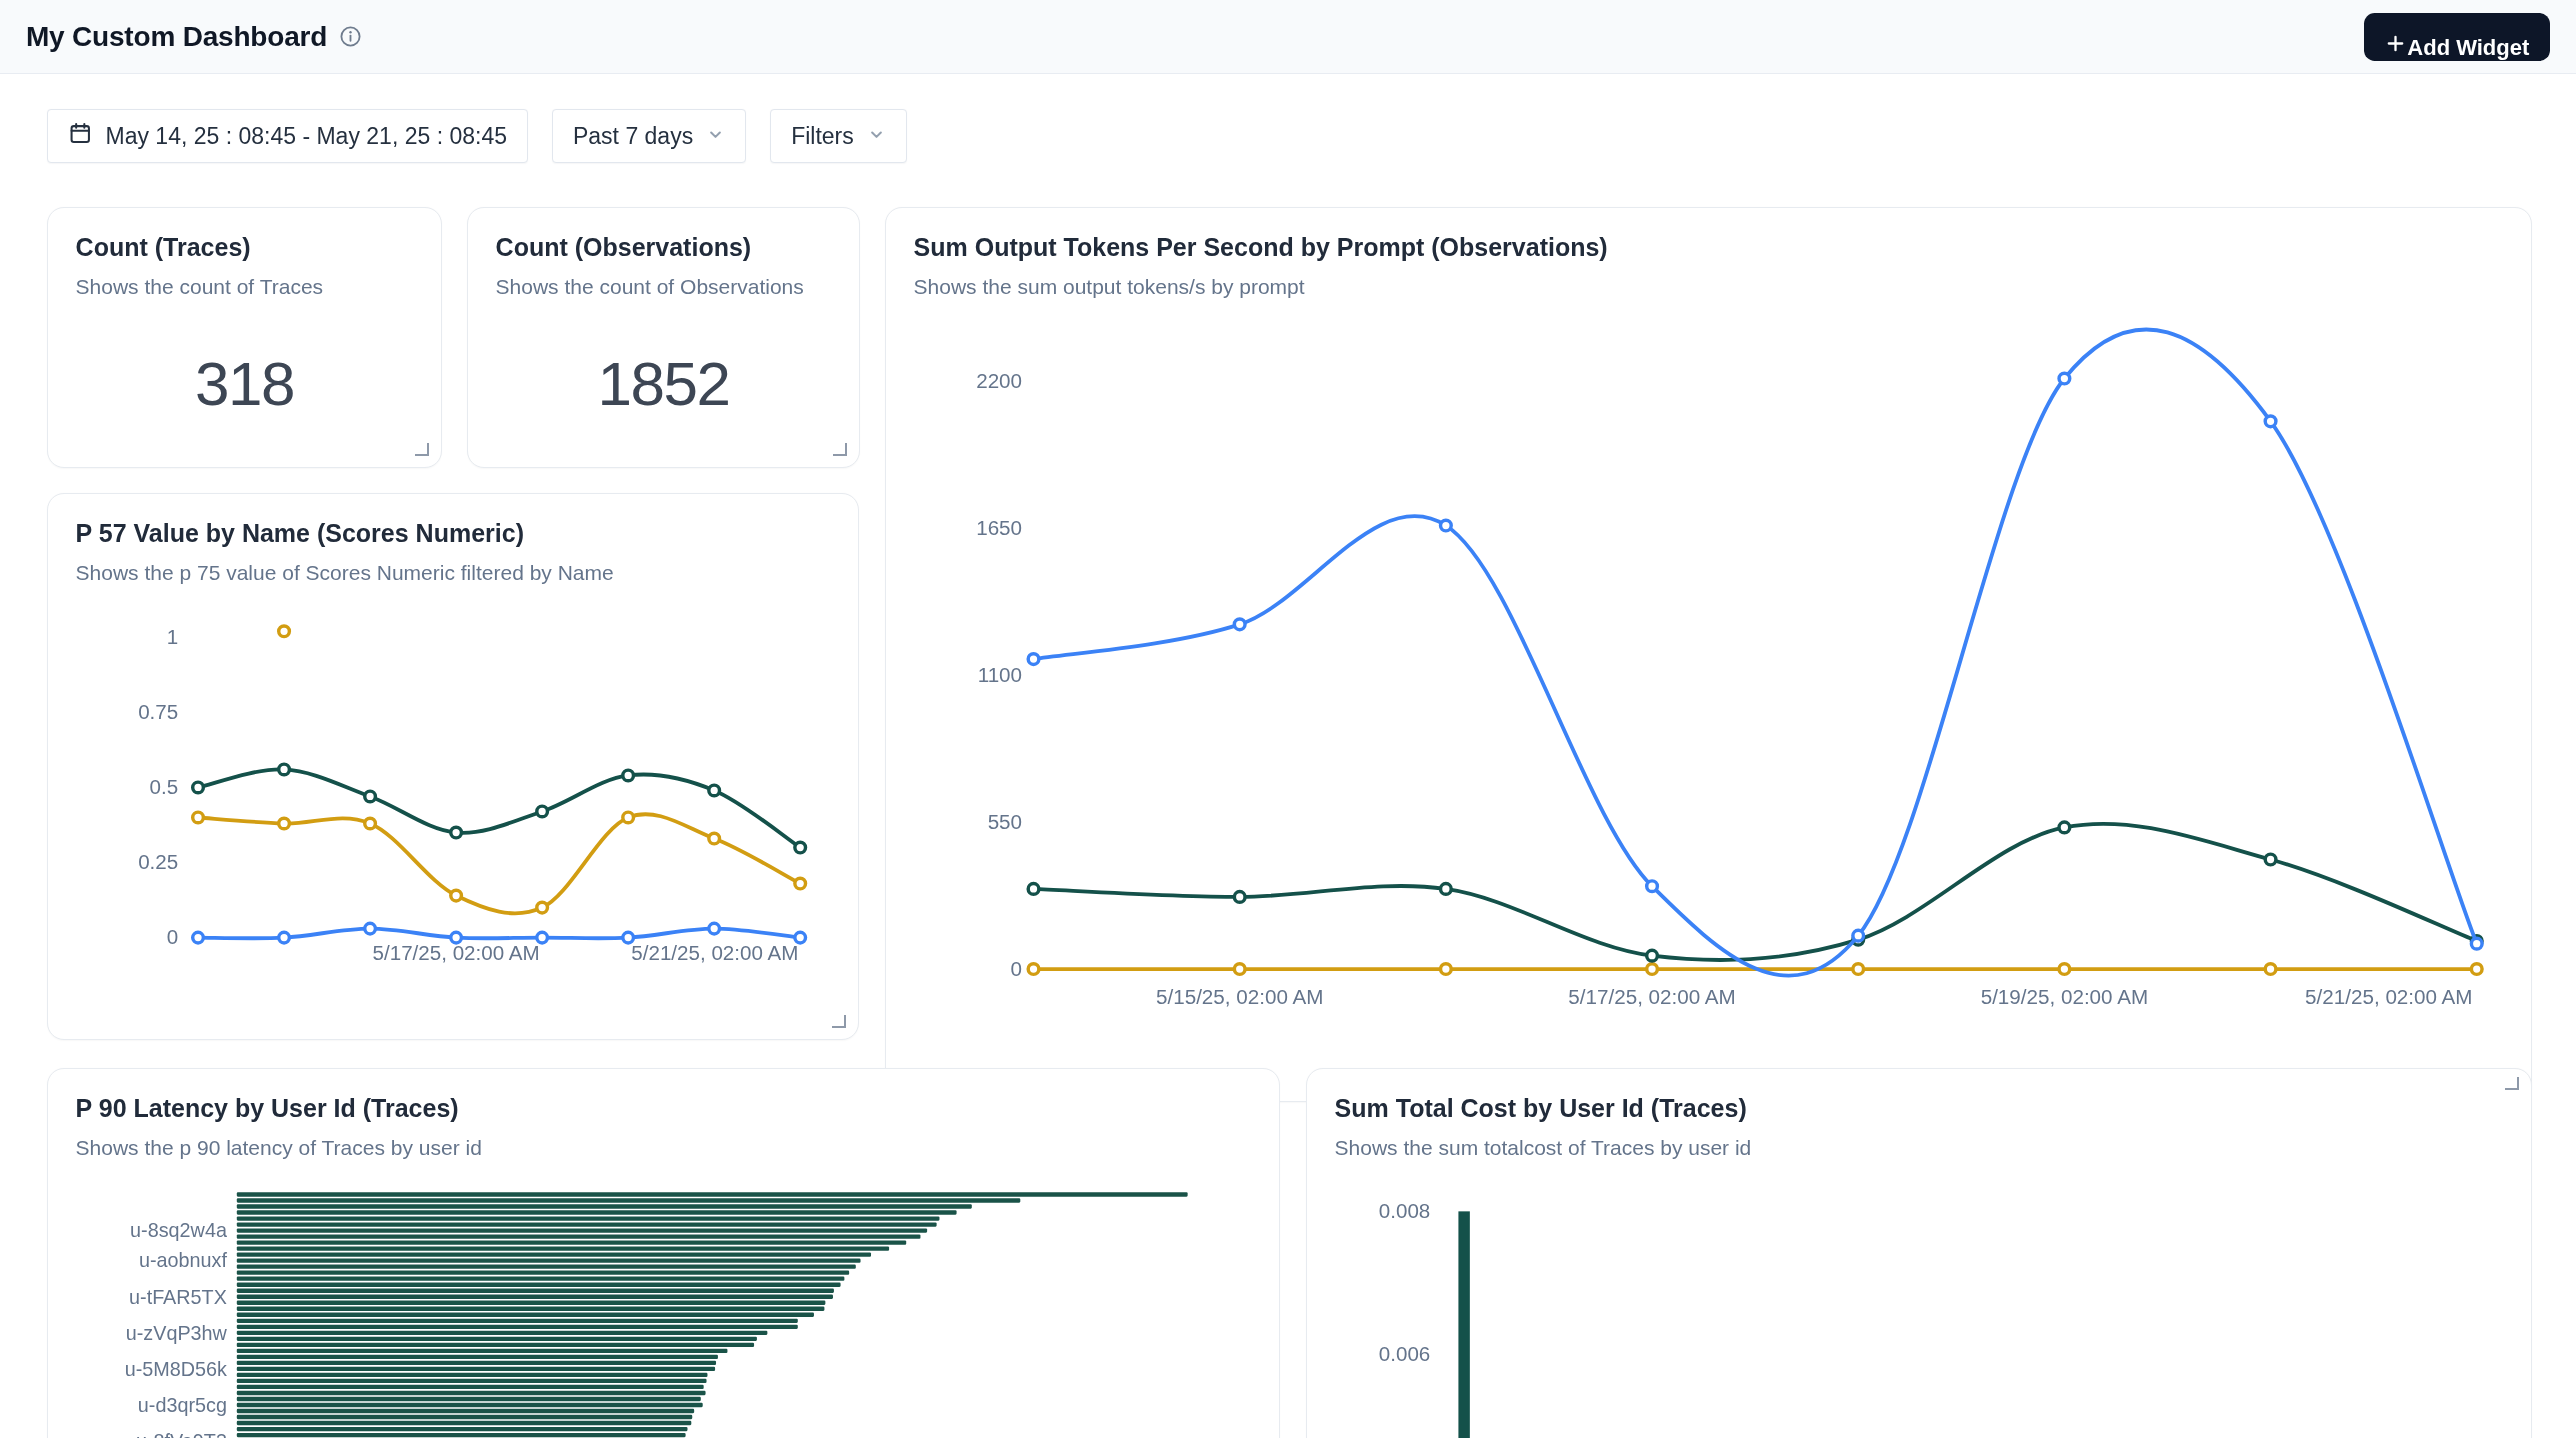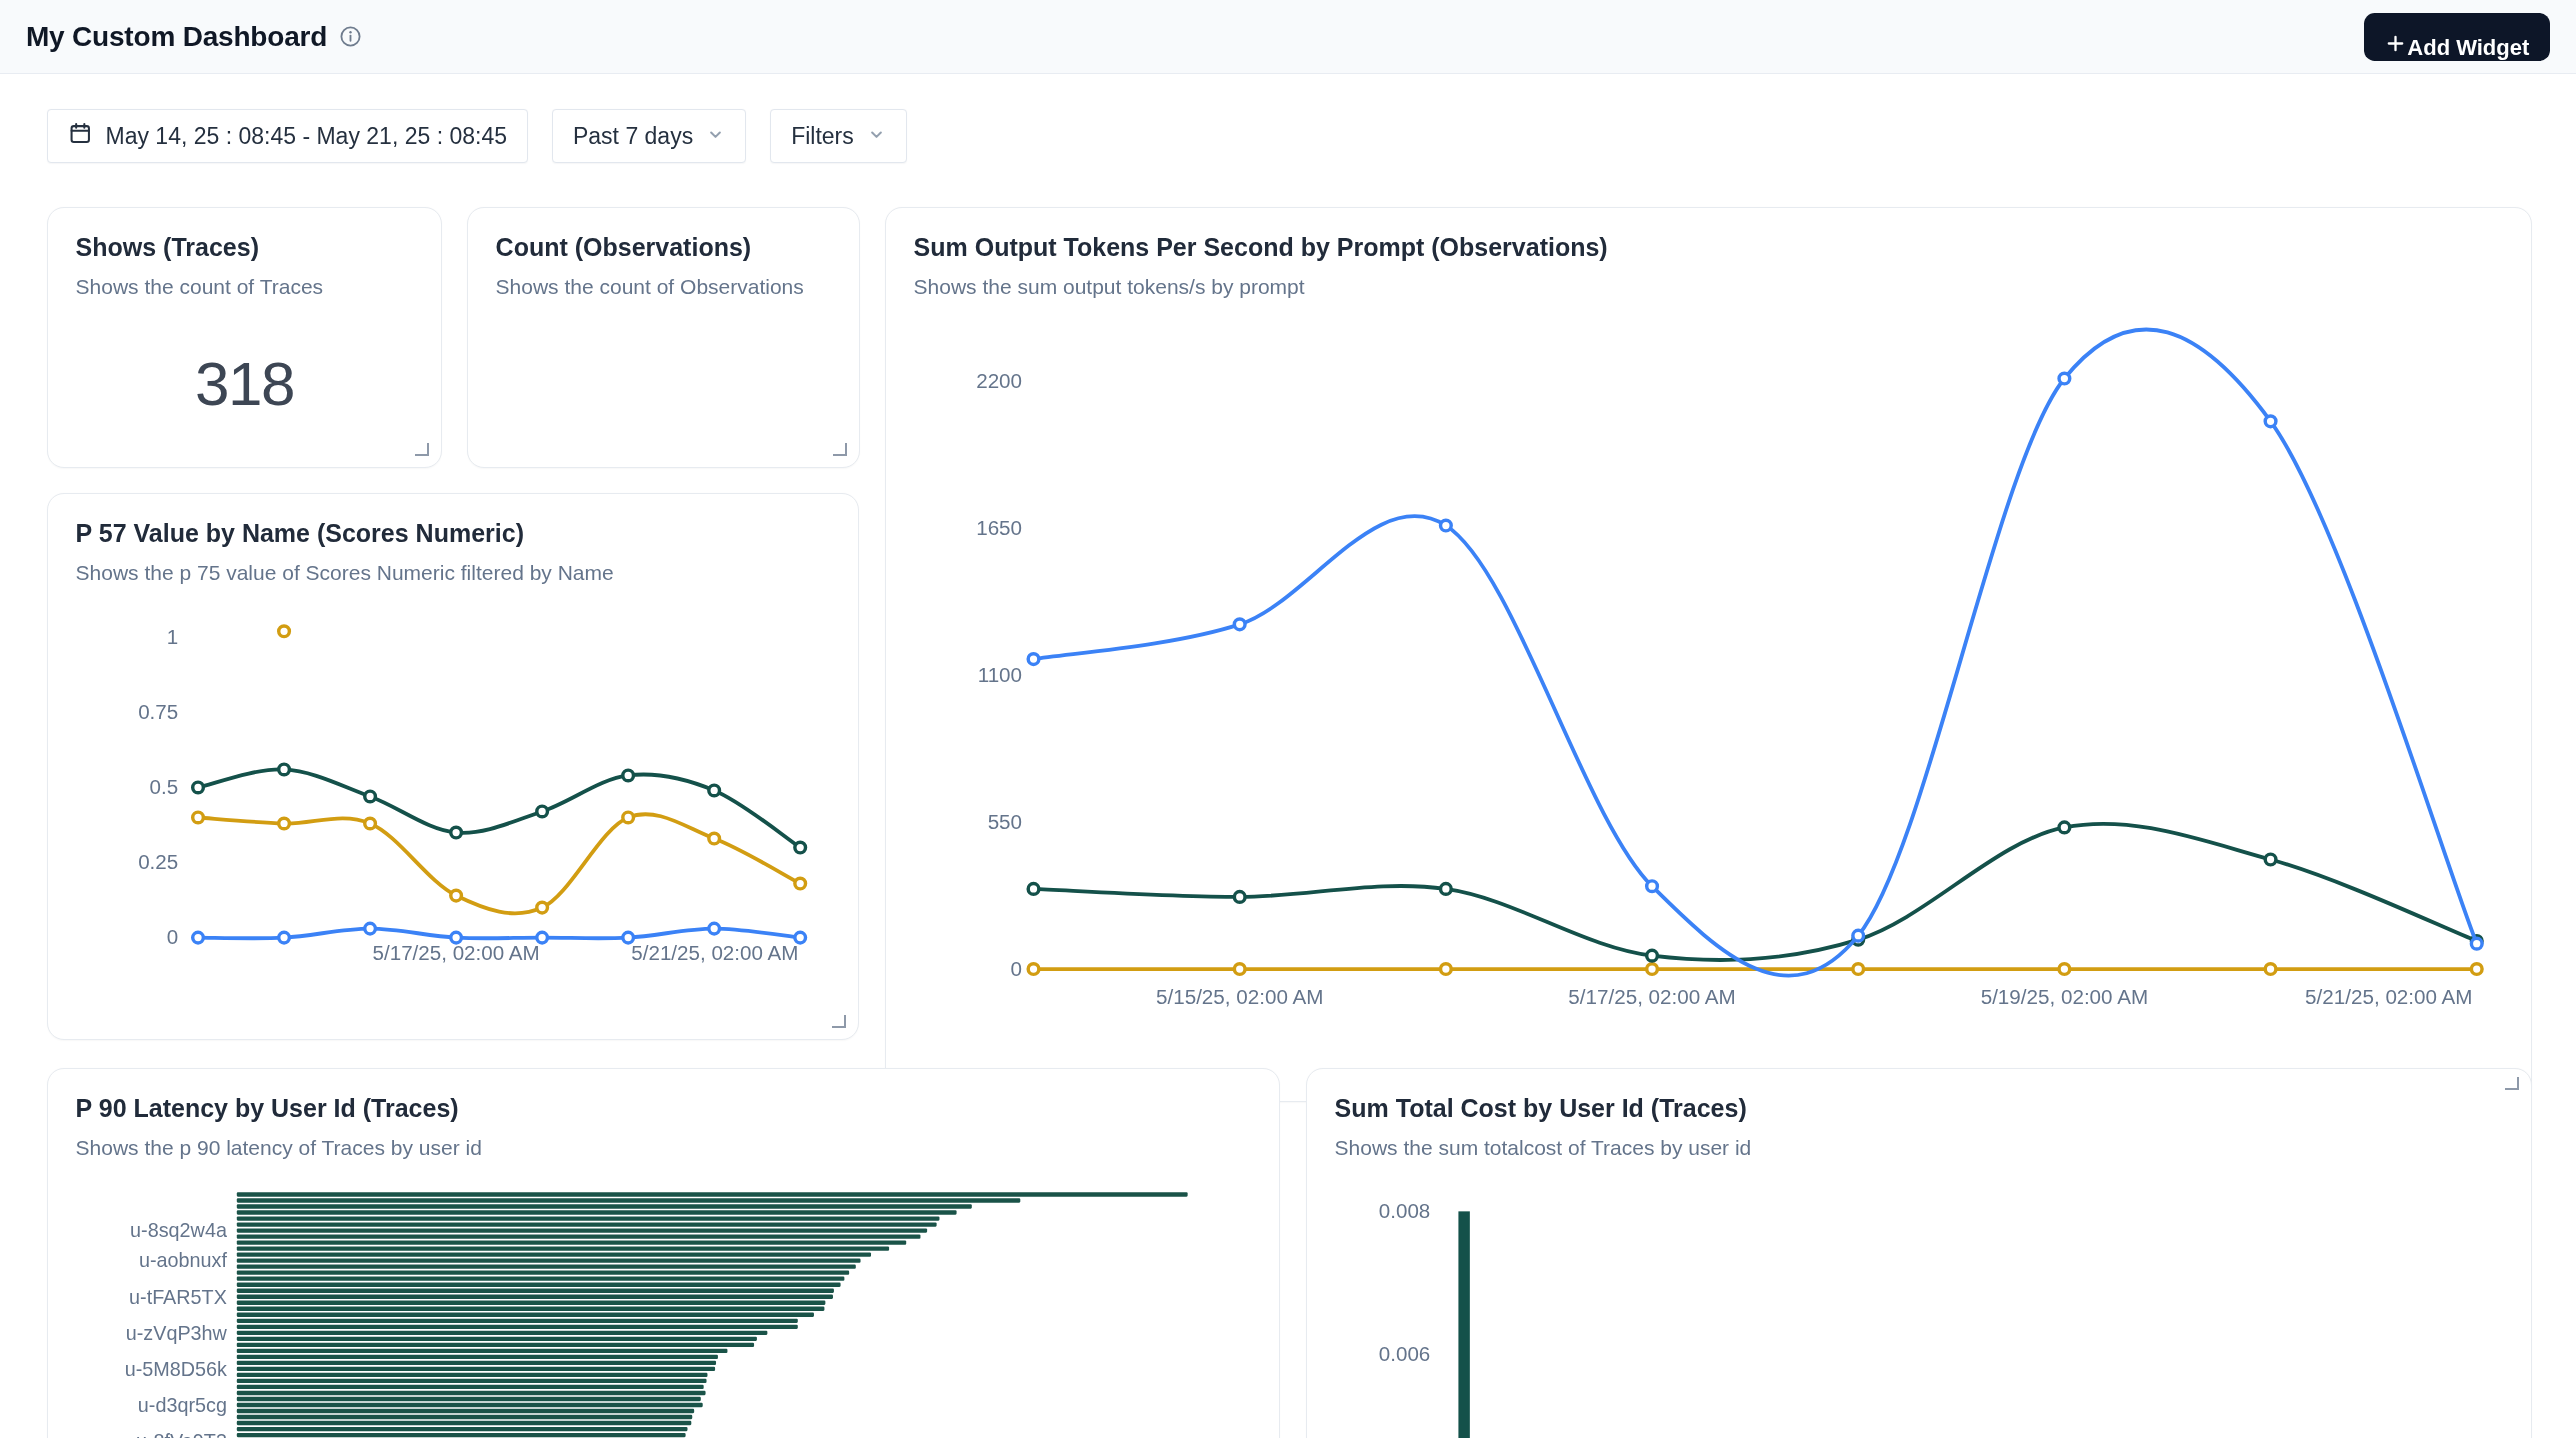--- a/index.html
+++ b/index.html
@@ -80,29 +80,30 @@
       <span>Filters</span>
       <span>
         <svg width="19" height="19" viewBox="0 0 24 24" class="chev">
             <path d="M6.5 9.5 12 15l5.5-5.5"></path>
           </svg>
       </span>
     </div>
   </div>
 
   <div class="card" style="left:47px;top:207px;width:395px;height:261px;">
-    <div class="card-title">Shows (Traces)</div>
+    <div class="card-title">Count (Traces)</div>
     <div class="card-sub">Shows the count of Traces</div>
     <div class="big-num">318</div>
     <span class="handle"></span>
   </div>
 
   <div class="card" style="left:467px;top:207px;width:393px;height:261px;">
     <div class="card-title">Count (Observations)</div>
     <div class="card-sub">Shows the count of Observations</div>
+    <div class="big-num">1852</div>
     <span class="handle"></span>
   </div>
 
   <div class="card" style="left:885px;top:207px;width:1647px;height:895px;">
     <div class="card-title">Sum Output Tokens Per Second by Prompt (Observations)</div>
     <div class="card-sub">Shows the sum output tokens/s by prompt</div>
     <svg class="chart" id="chart-tokens" viewBox="0 0 2152 1089">
         <text x="178" y="965" text-anchor="end" font-size="27">0</text>
         <text x="178" y="772.75" text-anchor="end" font-size="27">550</text>
         <text x="178" y="580.5" text-anchor="end" font-size="27">1100</text>

